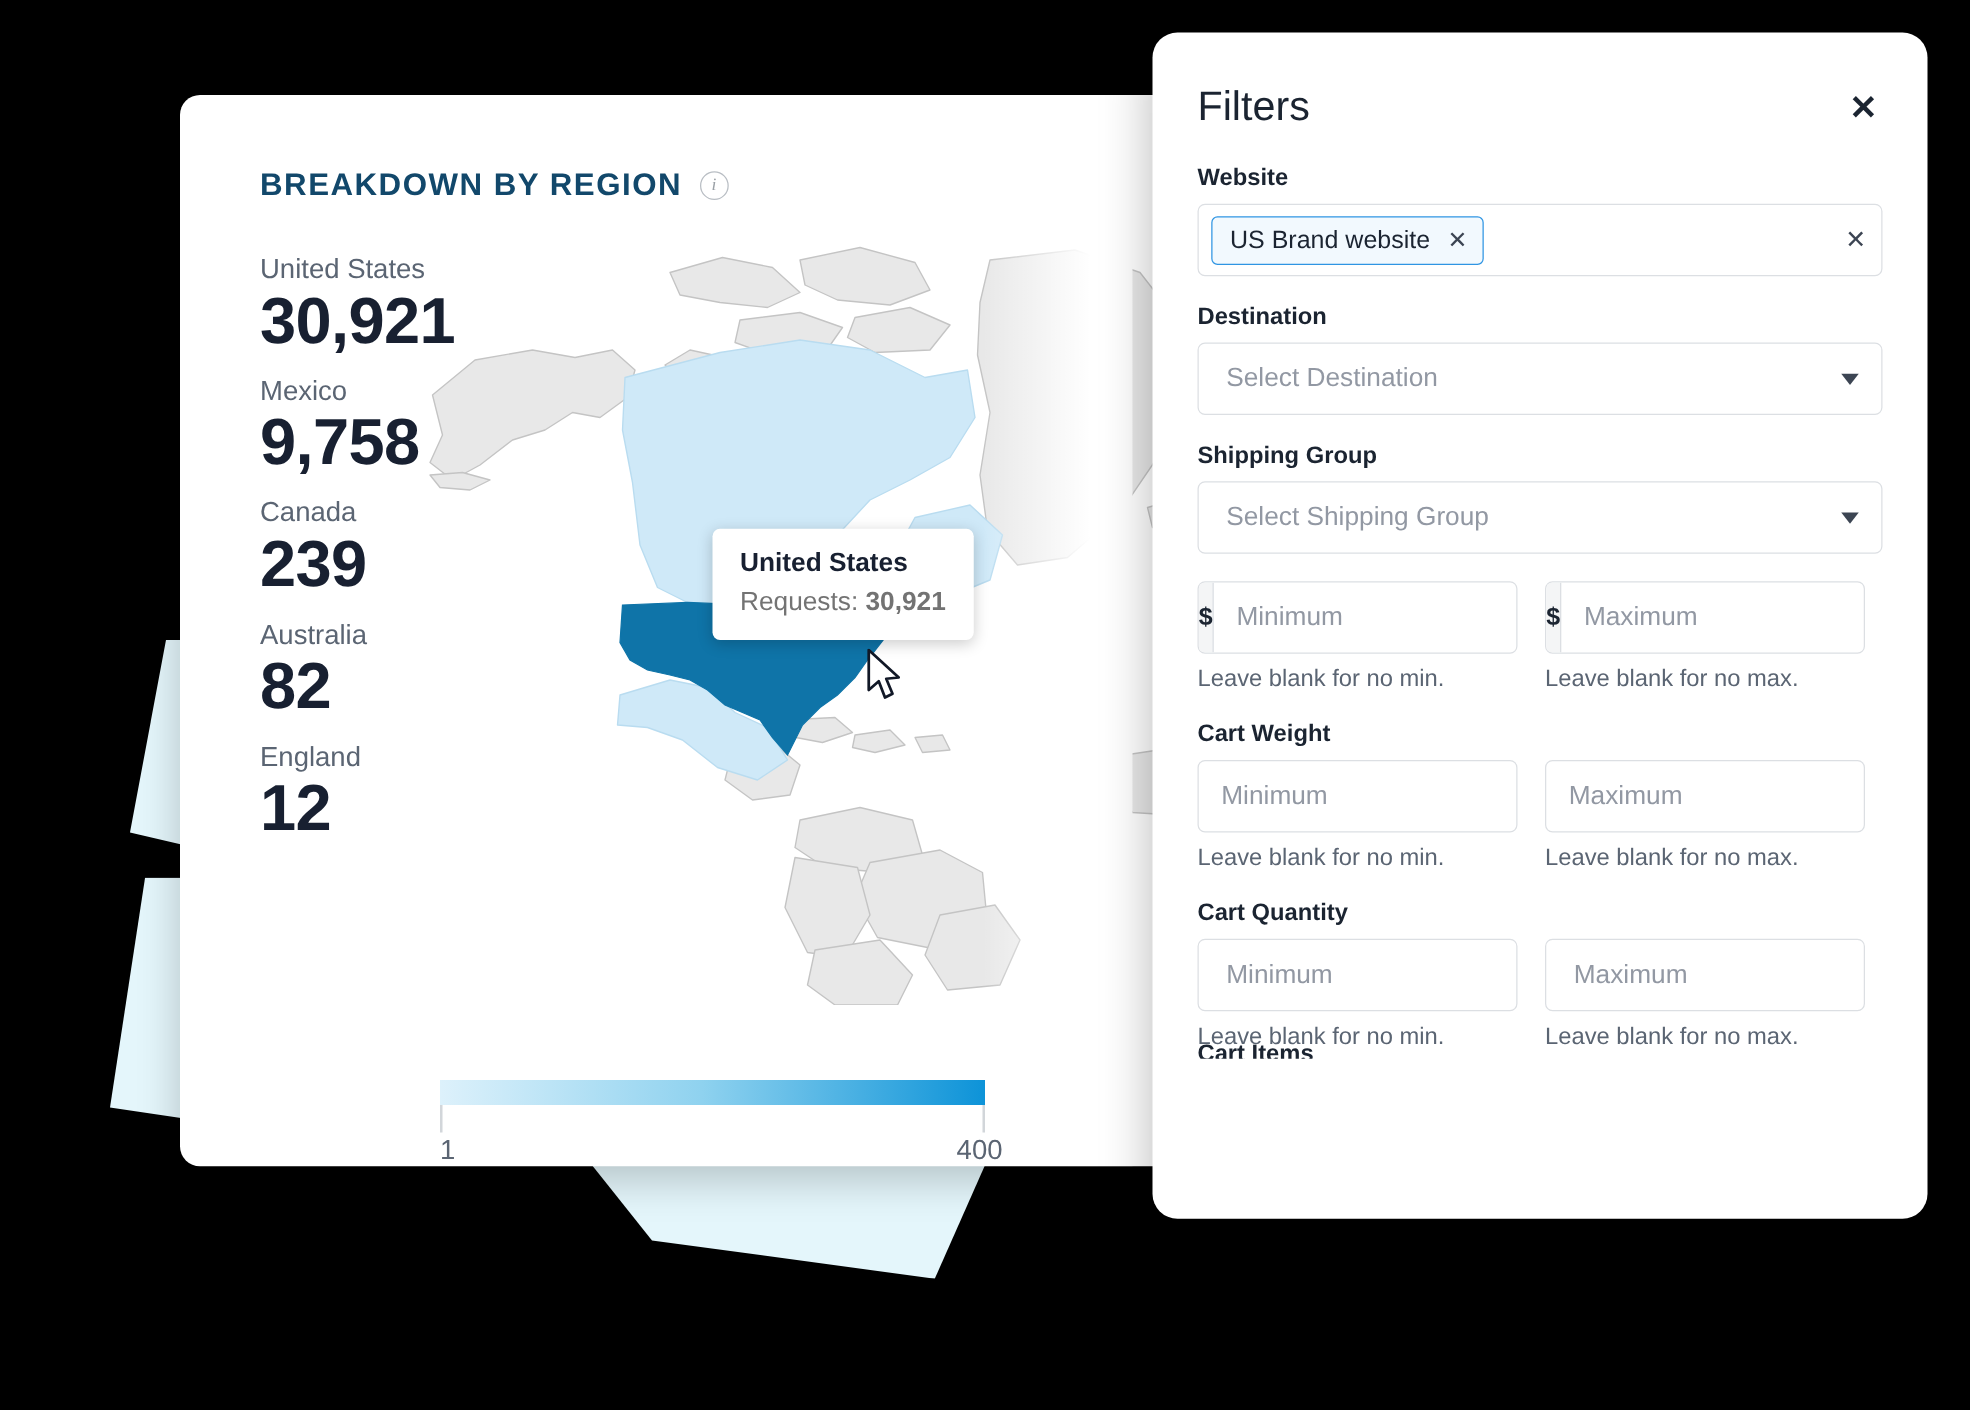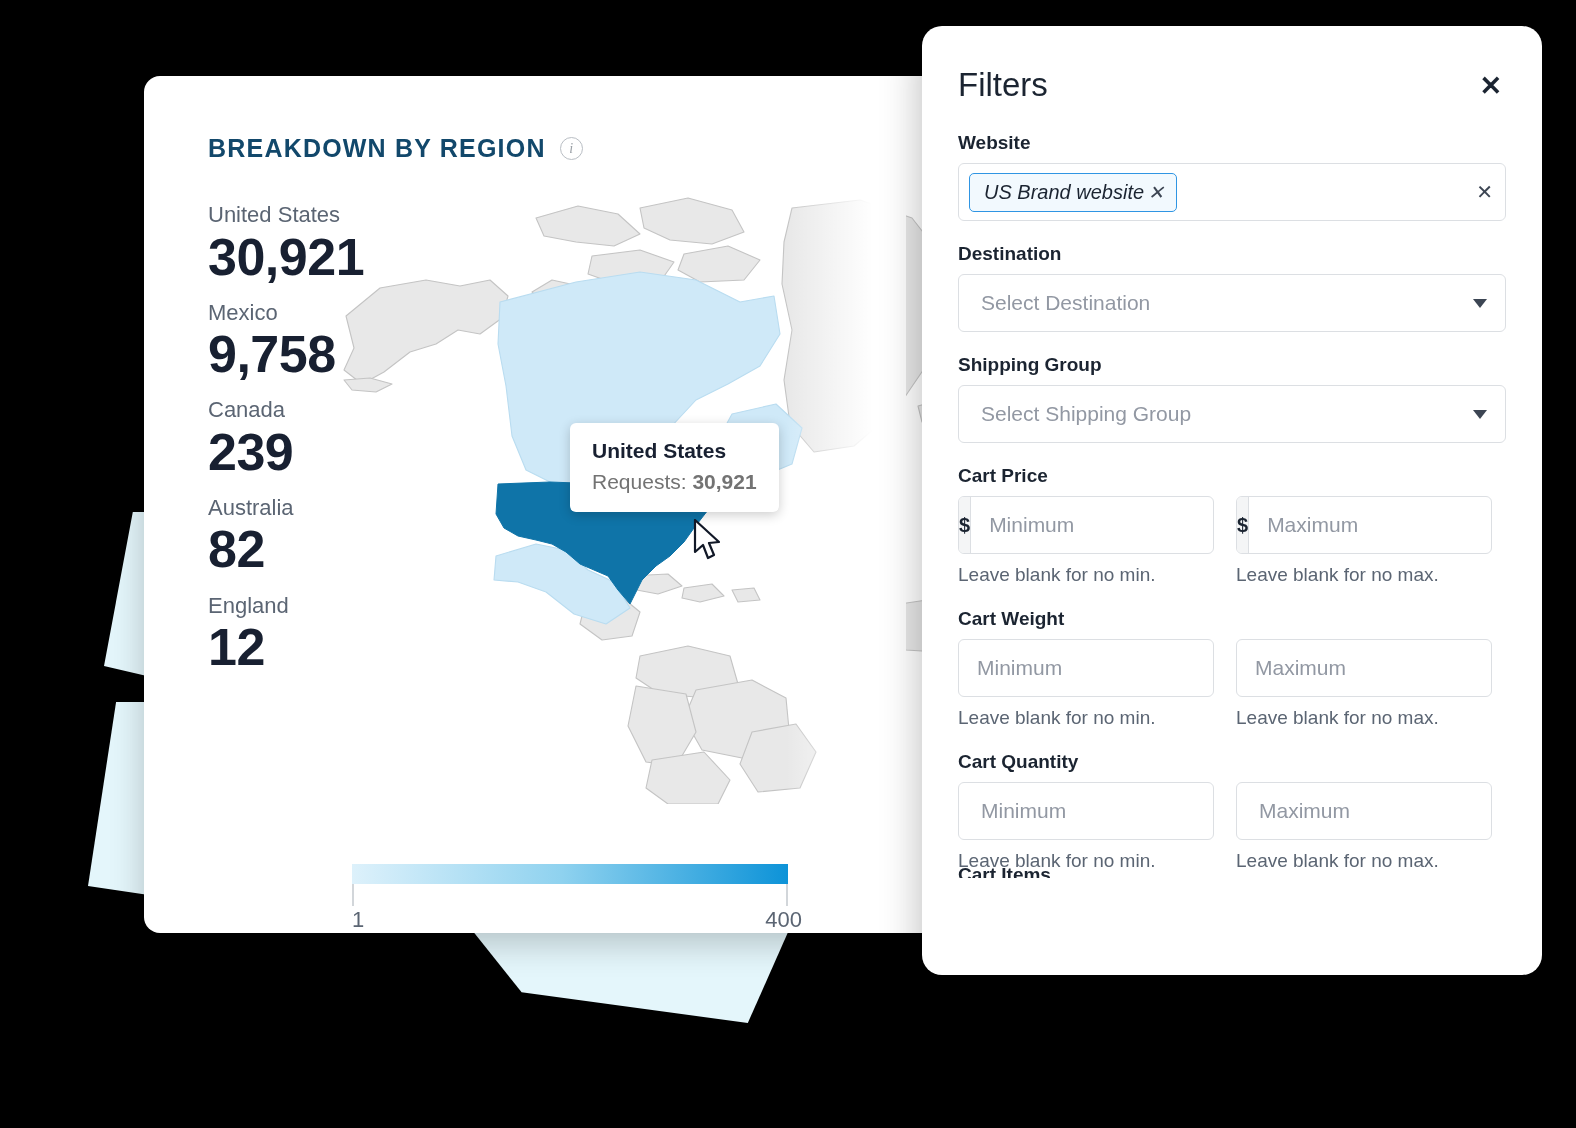--- a/index.html
+++ b/index.html
@@ -132,24 +132,24 @@
   .field-label {
     font-size: 19px; font-weight: bold; color: #1b2431; margin-bottom: 9px;
   }
 
   
   .multiselect {
     height: 58px; border: 1px solid #dcdfe3; border-radius: 6px;
     display: flex; align-items: center; padding: 0 12px 0 10px;
   }
   .chip {
-    display: flex; align-items: center; gap: 4px;
+    display: flex; align-items: center; gap: 14px;
     border: 1.6px solid #2f95e3; background: #f2f9fe;
     border-radius: 5px; padding: 7px 12px 7px 14px;
-    font-size: 20px; color: #1b2431; font-style: italic;
+    font-size: 20px; color: #1b2431;
   }
   .chip-x { font-size: 19px; color: #3c4553; cursor: pointer; line-height: 1; }
   .multiselect-clear {
     margin-left: auto; font-size: 20px; color: #3c4553; cursor: pointer; line-height: 1;
   }
 
   
   .select-box {
     height: 58px; border: 1px solid #dcdfe3; border-radius: 6px;
     display: flex; align-items: center; padding: 0 18px 0 22px;
@@ -352,21 +352,20 @@
 
       <div class="field-group">
         <div class="field-label">Shipping Group</div>
         <div class="select-box">
           <span class="select-placeholder">Select Shipping Group</span>
           <span class="caret"></span>
         </div>
       </div>
 
       <div class="field-group">
-        <div class="field-label">Cart Price</div>
         <div class="pair-row">
           <div class="pair-col">
             <div class="input-combo">
               <div class="addon prefix">$</div>
               <input class="combo-input" type="text" placeholder="Minimum" style="">
             </div>
             <div class="hint">Leave blank for no min.</div>
           </div>
           <div class="pair-col">
             <div class="input-combo">

